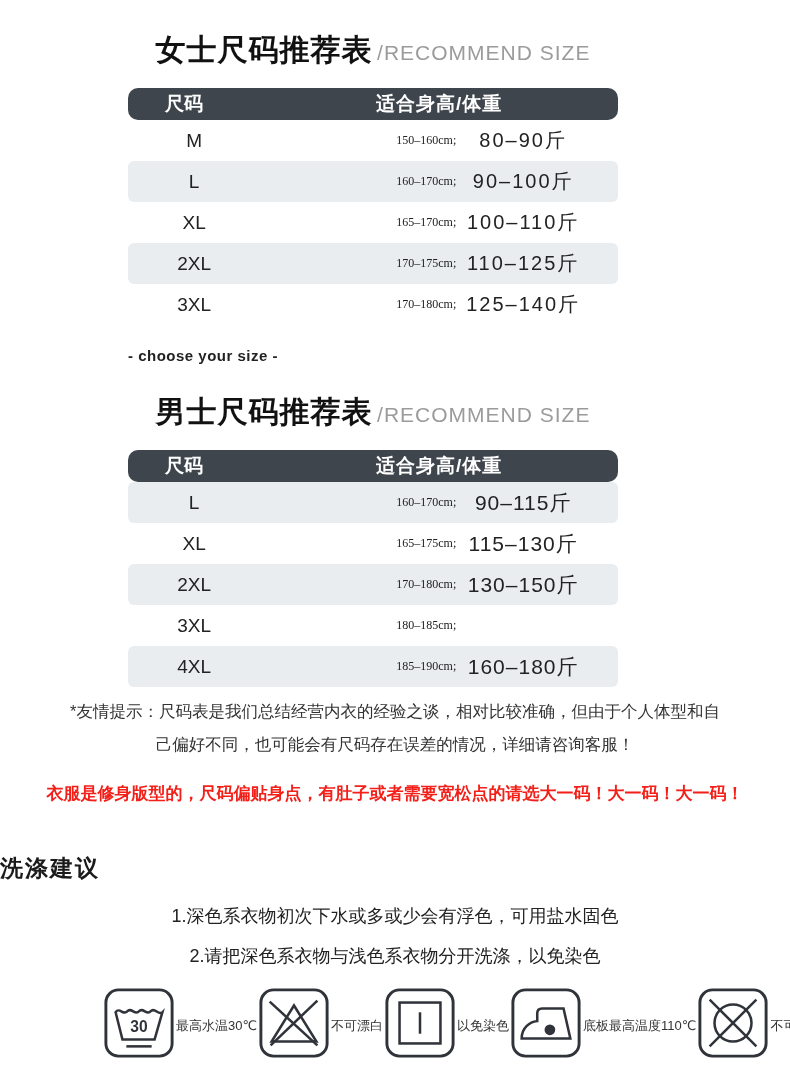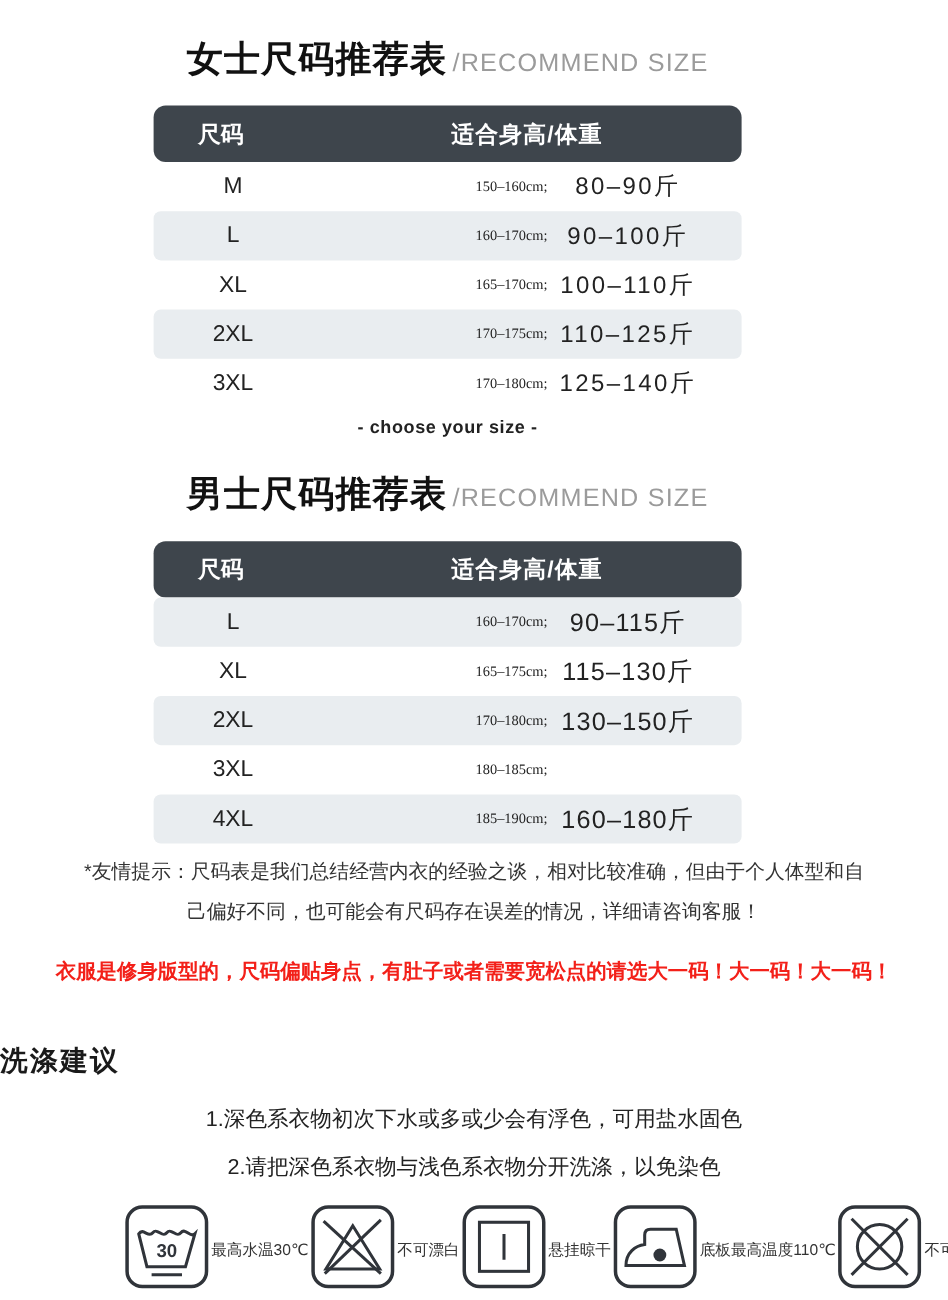--- a/index.html
+++ b/index.html
@@ -13,37 +13,37 @@
 
   
   .table-col { width:490px; margin-left:128px; }
 
   .sec-title { text-align:center; line-height:36px; white-space:nowrap; }
   .sec-title .cn { font-size:30px; font-weight:bold; color:#111; letter-spacing:1px; }
   .sec-title .en { font-size:21px; color:#9b9b9b; letter-spacing:1px; font-weight:400; }
 
   .size-table { margin-top:15px; }
   .thead {
-    height:47px; background:#3e454c; border-radius:10px;
+    height:32px; background:#3e454c; border-radius:10px;
     display:flex; align-items:center; color:#fff; font-size:19px; font-weight:bold;
   }
   .thead .h-size { width:27%; padding-left:37px; }
   .thead .h-fit  { flex:1; text-align:center; letter-spacing:1px; }
 
   .trow {
     height:41px; display:flex; align-items:center; font-size:19px; color:#222;
     border-radius:6px;
   }
   .trow.shaded { background:#e9edf0; }
   .c-size   { width:27%; text-align:center; }
   .c-height { width:40%; text-align:right; font-size:12px;font-family:Liberation Serif, serif; }
   .c-weight { flex:1; text-align:center; padding-right:28px; letter-spacing:2px; font-size:20px; }
   .men .c-weight { font-size:21px; letter-spacing:1px; }
 
-  .choose { margin-top:8px; text-align:center; font-size:15px; font-weight:bold;
+  .choose { margin-top:22px; font-size:15px; font-weight:bold;
             color:#222; letter-spacing:0.5px; }
 
   .men-block { margin-top:30px; }
 
   
   .tips {
     width:652px; margin:8px auto 0; text-align:center;
     font-size:16.5px; line-height:33px; color:#333;
   }
   .warn {
@@ -185,21 +185,21 @@
       </svg>
       <div class="icon-label">不可漂白</div>
     </div>
 
     <div class="wash-icon">
       <svg viewBox="0 0 76 76">
         <rect class="outer" x="4" y="4" width="68" height="68" rx="13"></rect>
         <rect x="17" y="17" width="42" height="42"></rect>
         <line x1="38" y1="27" x2="38" y2="49"></line>
       </svg>
-      <div class="icon-label">悬挂晾干</div>
+      <div class="icon-label">以免染色</div>
     </div>
 
     <div class="wash-icon">
       <svg viewBox="0 0 76 76">
         <rect class="outer" x="4" y="4" width="68" height="68" rx="13"></rect>
         <path d="M13 54 C13 43 21 37 29 36 L29 28 Q29 23 34 23 L56 23 L63 54 Z"></path>
         <circle class="fillshape" cx="42" cy="45" r="5.5"></circle>
       </svg>
       <div class="icon-label">底板最高温度110℃</div>
     </div>

